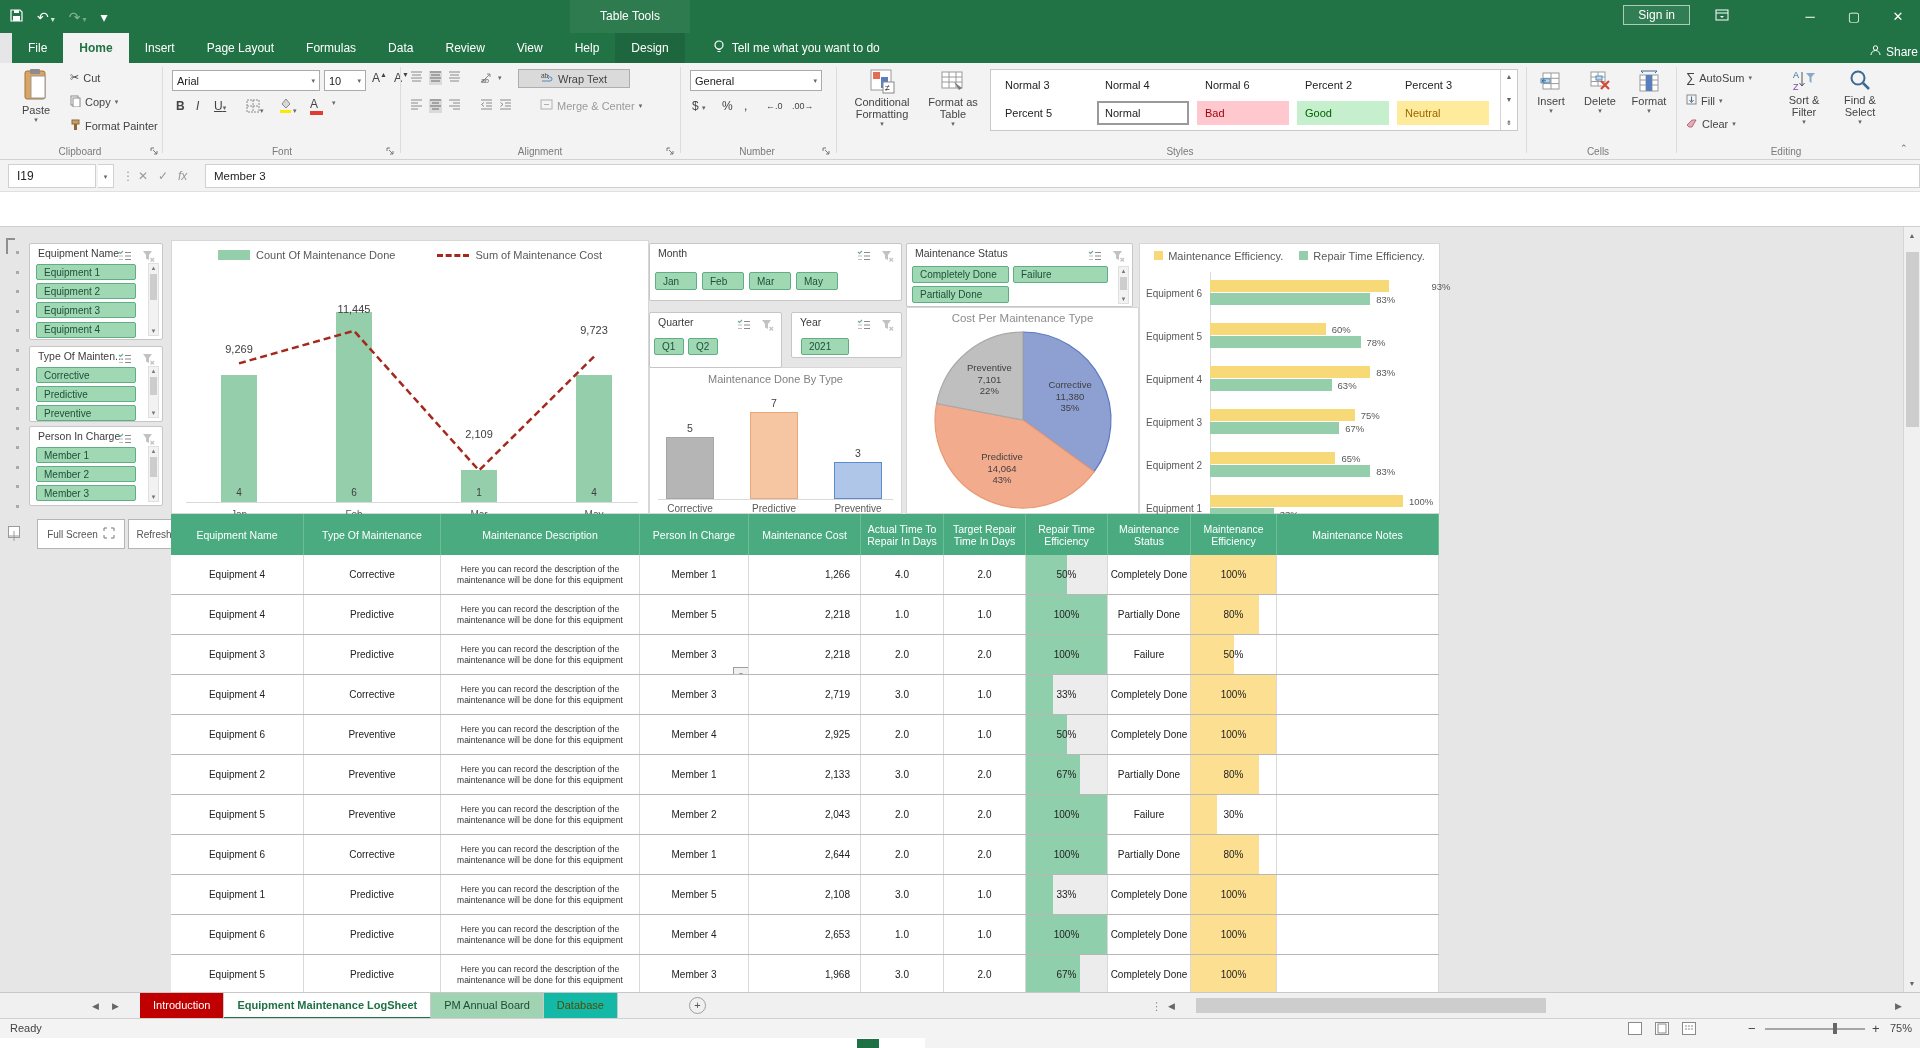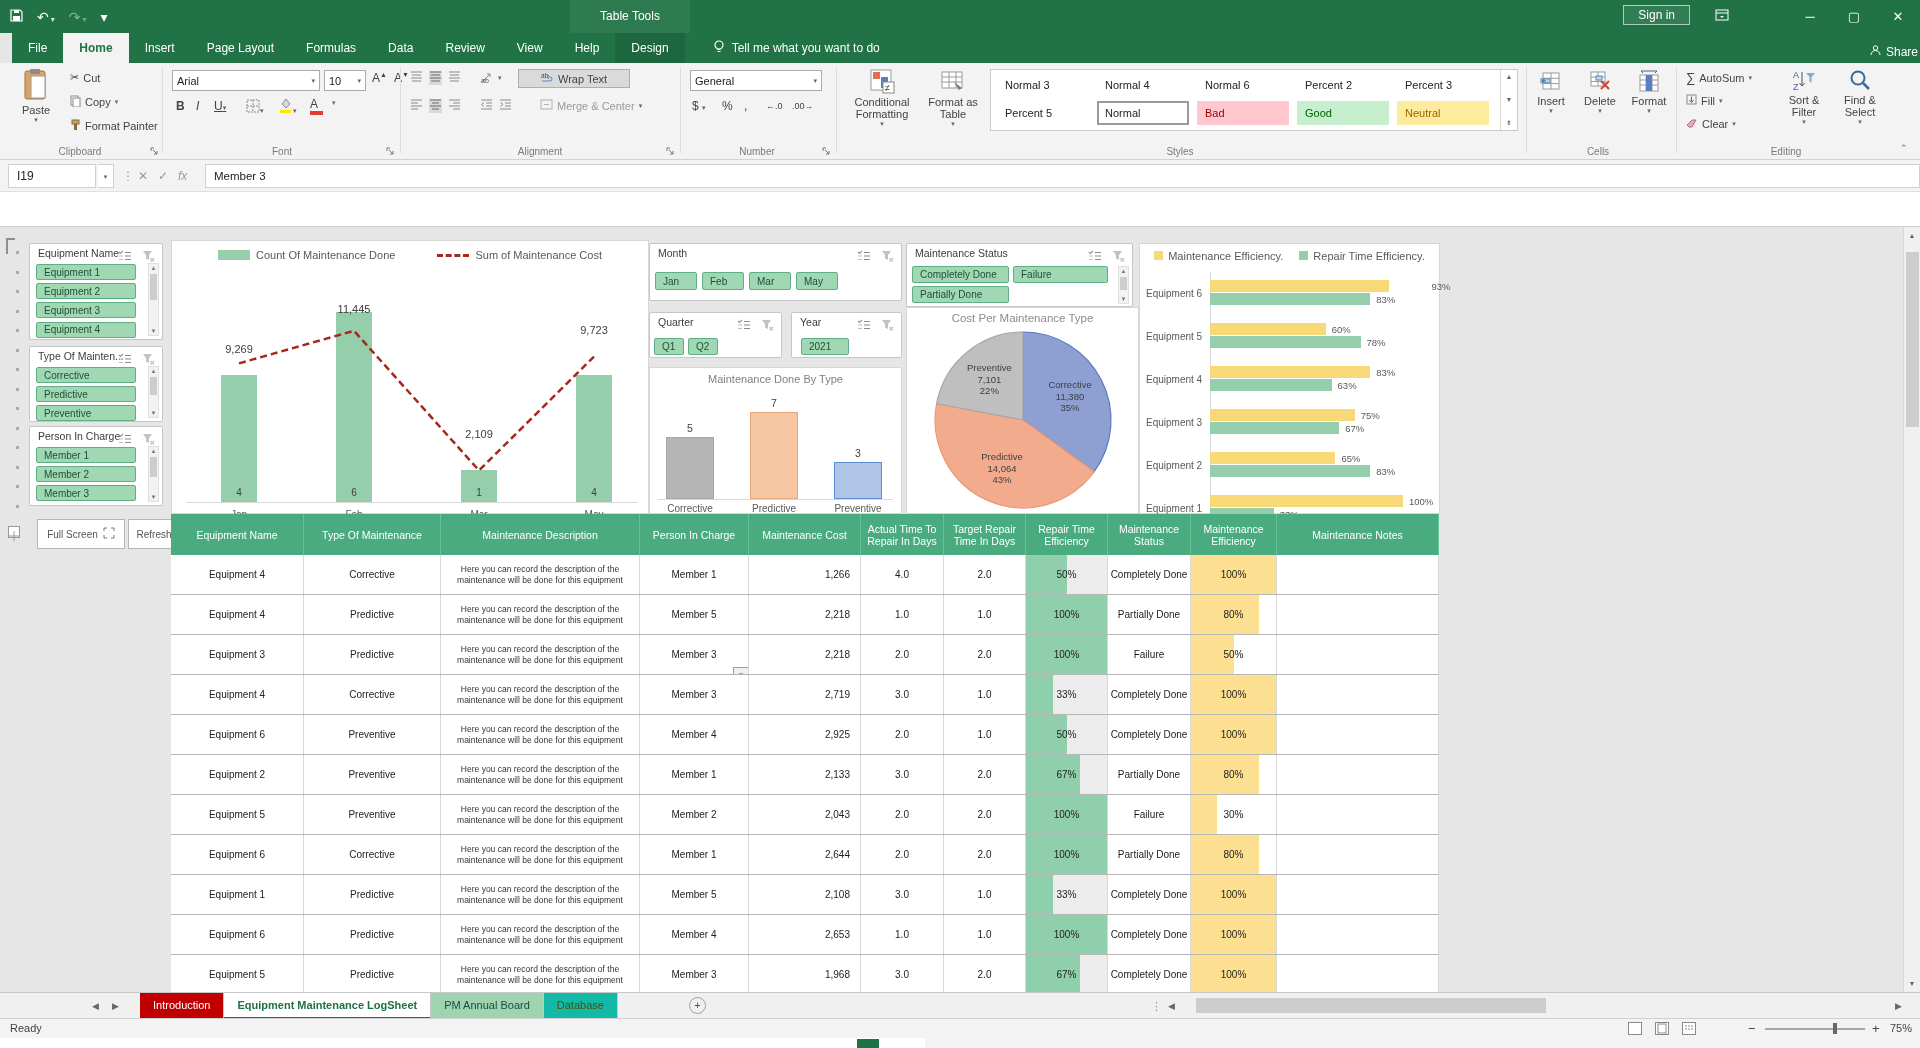--- a/index.html
+++ b/index.html
@@ -671,21 +671,21 @@
           </svg></div>
         <div class="sl-ico" style="left: 231px;"><svg width="13" height="12" viewBox="0 0 13 12">
             <path d="M1 1 h9 L7 5 v5 L4 8.5 V5 Z" fill="#c2c2c2"></path>
             <path d="M8.5 8 l3.5 3.5 M12 8 L8.5 11.5" stroke="#c2c2c2" stroke-width="1.2"></path>
           </svg></div>
         <div class="pill" style="left: 5px; top: 28px; width: 42px; height: 18px;">Jan</div>
         <div class="pill" style="left: 52px; top: 28px; width: 42px; height: 18px;">Feb</div>
         <div class="pill" style="left: 99px; top: 28px; width: 42px; height: 18px;">Mar</div>
         <div class="pill" style="left: 146px; top: 28px; width: 42px; height: 18px;">May</div>
       </div>
-      <div class="slicer" style="left: 649px; top: 85px; width: 133px; height: 46px; padding-left: 20px;">
+      <div class="slicer" style="left: 649px; top: 85px; width: 133px; height: 56px; padding-left: 20px;">
         <div class="sl-title">Quarter</div>
         <div class="sl-ico" style="left: 87px;"><svg width="14" height="12" viewBox="0 0 14 12">
             <path d="M1 2 l1.5 1.5 L5 1" stroke="#7aa98e" fill="none" stroke-width="1.2"></path>
             <path d="M7 2.5 h6 M7 6 h6 M7 9.5 h6" stroke="#8a8a8a" stroke-width="1.2"></path>
             <path d="M1 6 h4 M1 9.5 h4" stroke="#bdbdbd" stroke-width="1.2"></path>
           </svg></div>
         <div class="sl-ico" style="left: 111px;"><svg width="13" height="12" viewBox="0 0 13 12">
             <path d="M1 1 h9 L7 5 v5 L4 8.5 V5 Z" fill="#c2c2c2"></path>
             <path d="M8.5 8 l3.5 3.5 M12 8 L8.5 11.5" stroke="#c2c2c2" stroke-width="1.2"></path>
           </svg></div>

